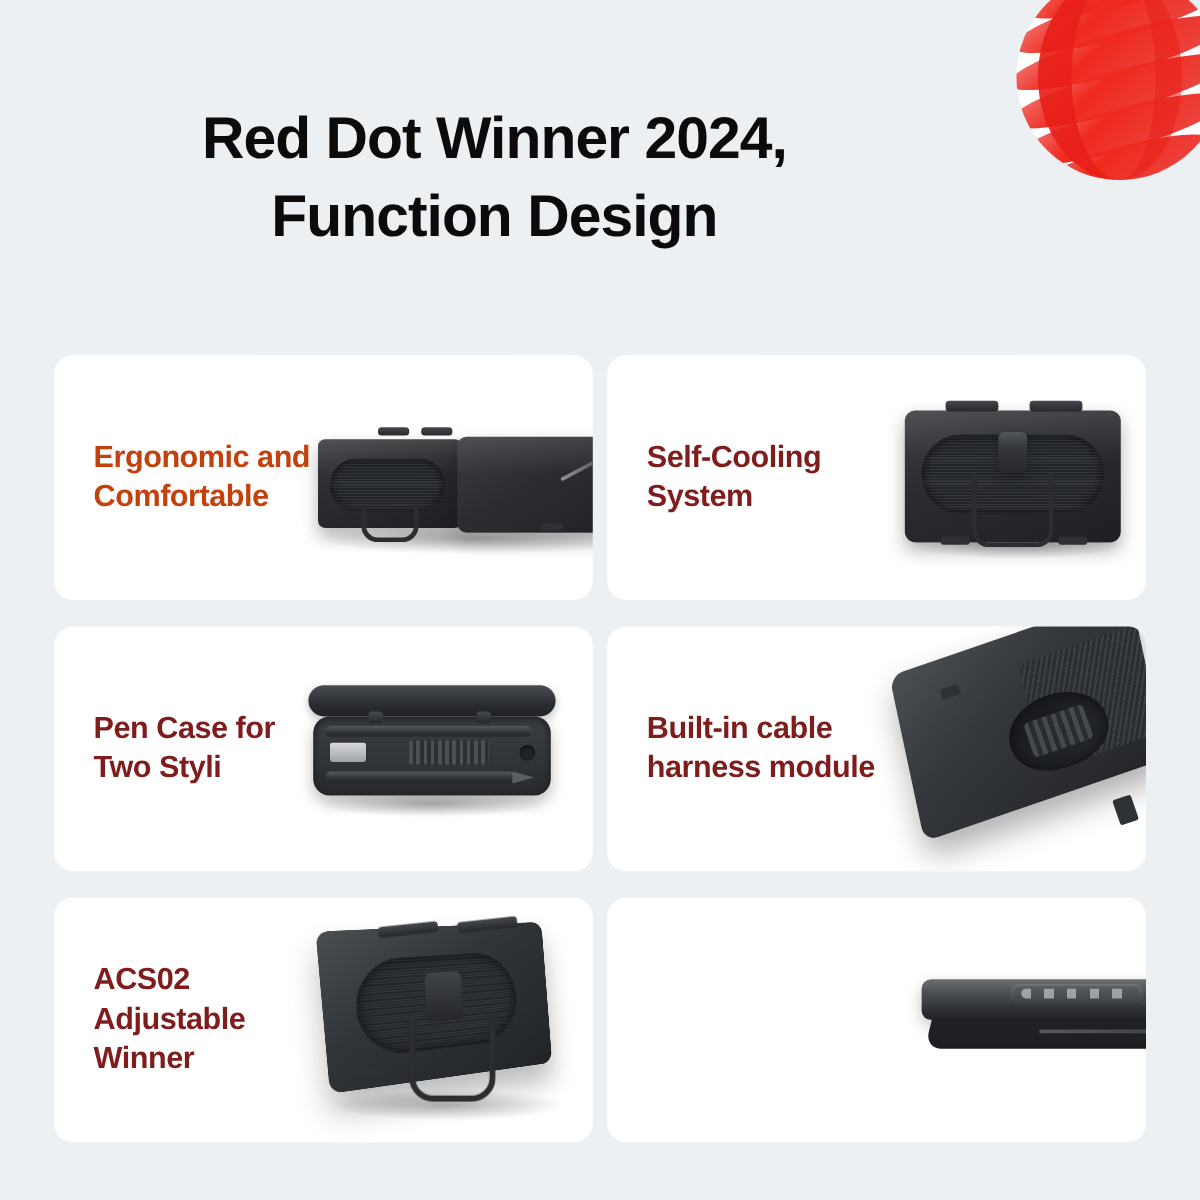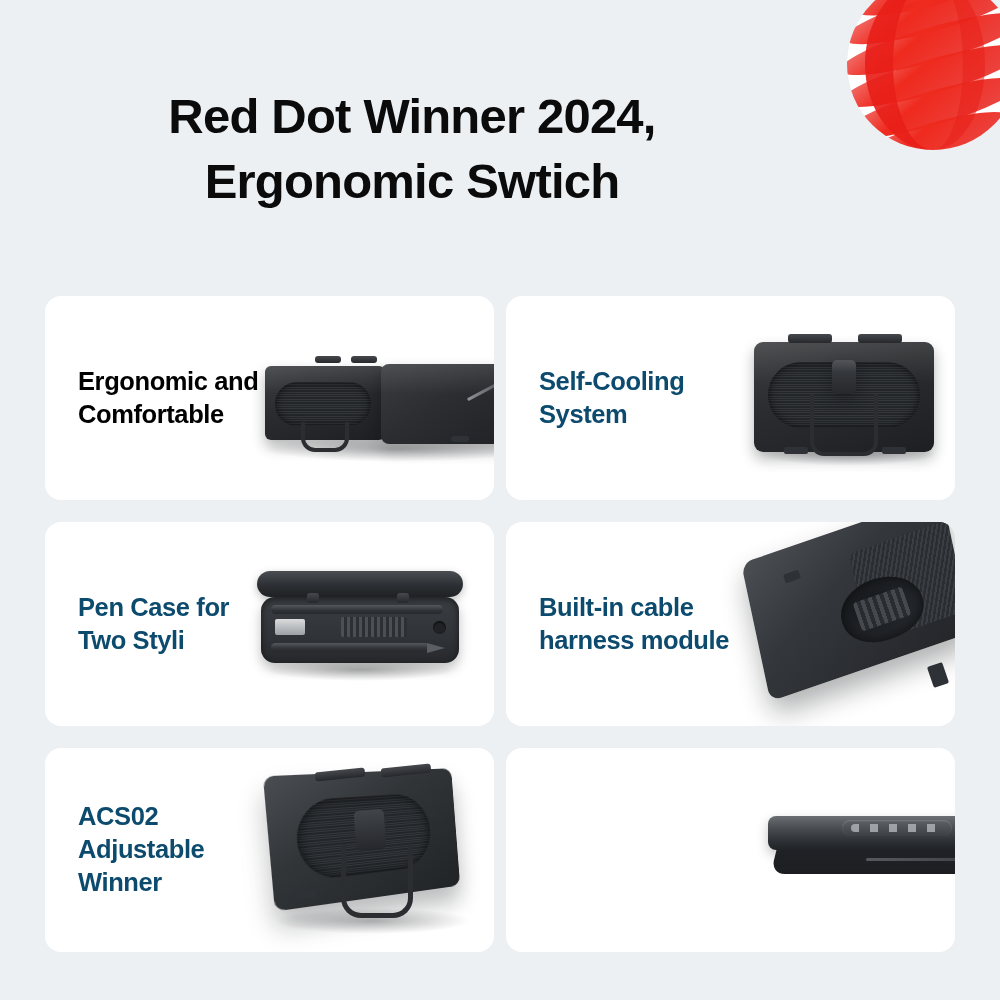--- a/index.html
+++ b/index.html
@@ -59,25 +59,25 @@
     overflow: hidden;
   }
 
   .card-title {
     position: absolute;
     left: 33px;
     font-size: 25.5px;
     line-height: 1.3;
     font-weight: 700;
     letter-spacing: -0.4px;
-    color: #0c4a6e;
+    color: #7f1d1d;
     white-space: pre-line;
     z-index: 3;
   }
-  .card-title.soft { color: #000000; }
+  .card-title.soft { color: #c2410c; }
 
   
   .t-mid   { top: 50%; transform: translateY(-50%); }
 
   .art {
     position: absolute;
     z-index: 1;
   }
 
   
@@ -303,21 +303,21 @@
         <path d="M44 72 a68 86 0 0 1 68 -86 a40 86 0 0 0 -40 86 a40 86 0 0 0 40 86 a68 86 0 0 1 -68 -86 z"></path>
       </g>
       <g fill="#f4latest"></g>
       <path d="M112 -14 a52 86 0 0 1 52 86 a52 86 0 0 1 -52 86 a30 86 0 0 0 30 -86 a30 86 0 0 0 -30 -86 z" fill="#e8201a" opacity="0.55"></path>
     </g>
   </svg>
 </div>
 
 <h1 class="headline">
   <span class="line">Red Dot Winner 2024,</span>
-  <span class="line">Ergonomic Swtich</span>
+  <span class="line">Function Design</span>
 </h1>
 
 <div class="grid">
 
   <div class="card">
     <div class="card-title soft t-mid">Ergonomic and
 Comfortable</div>
     <div class="art" style="left:208px; top:48px; width:290px; height:120px;">
       <div class="shadow-blob" style="left:10px; top:92px; width:270px; height:26px;"></div>
       <div class="dev c1-back"></div>

